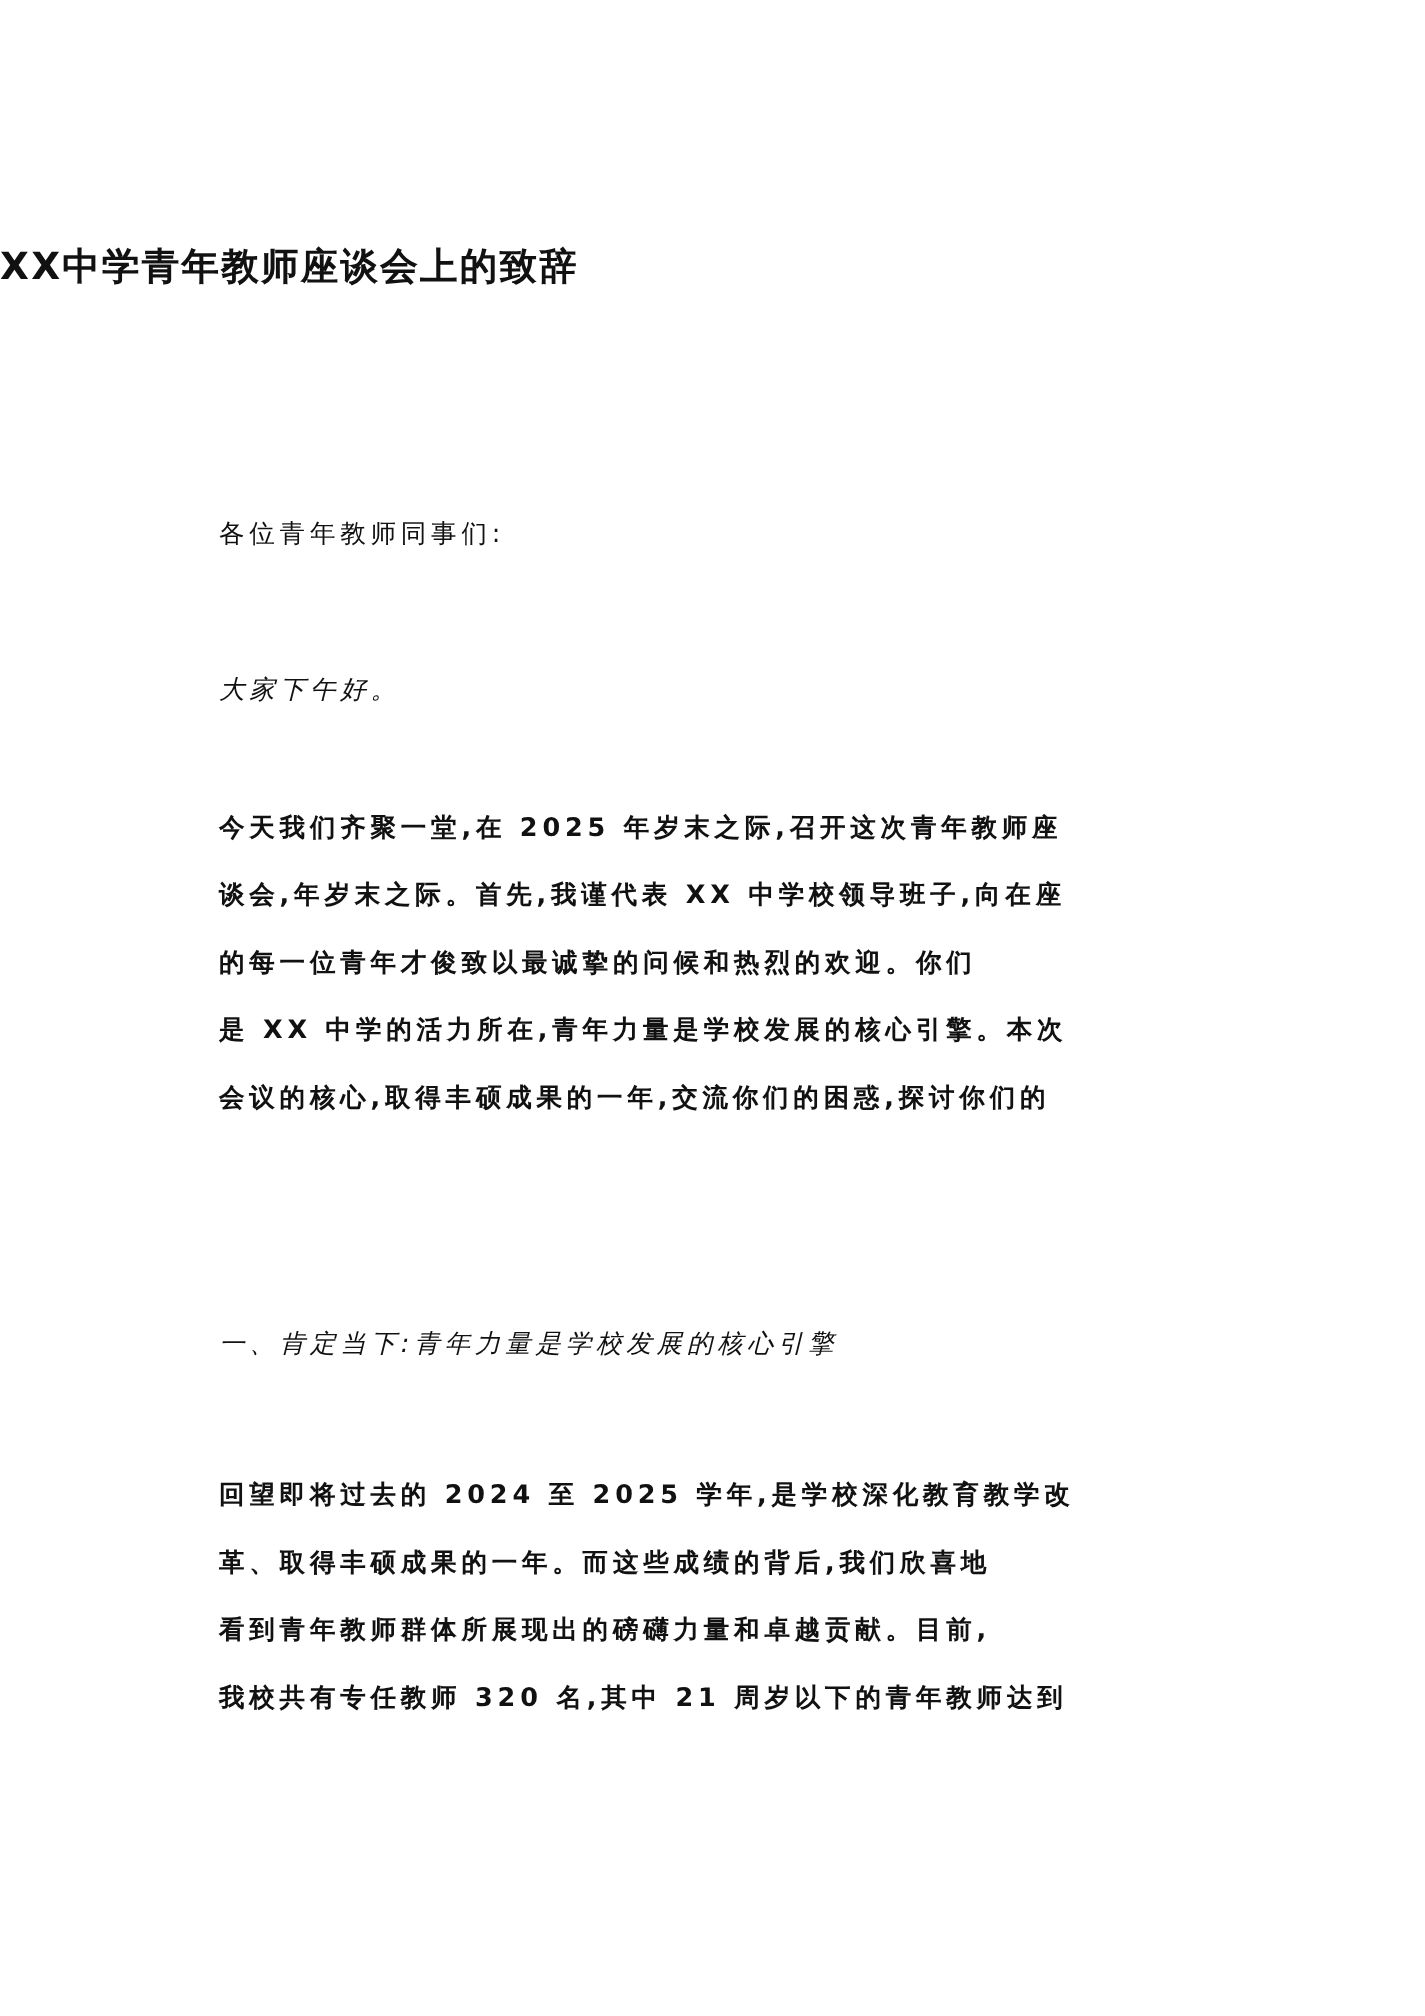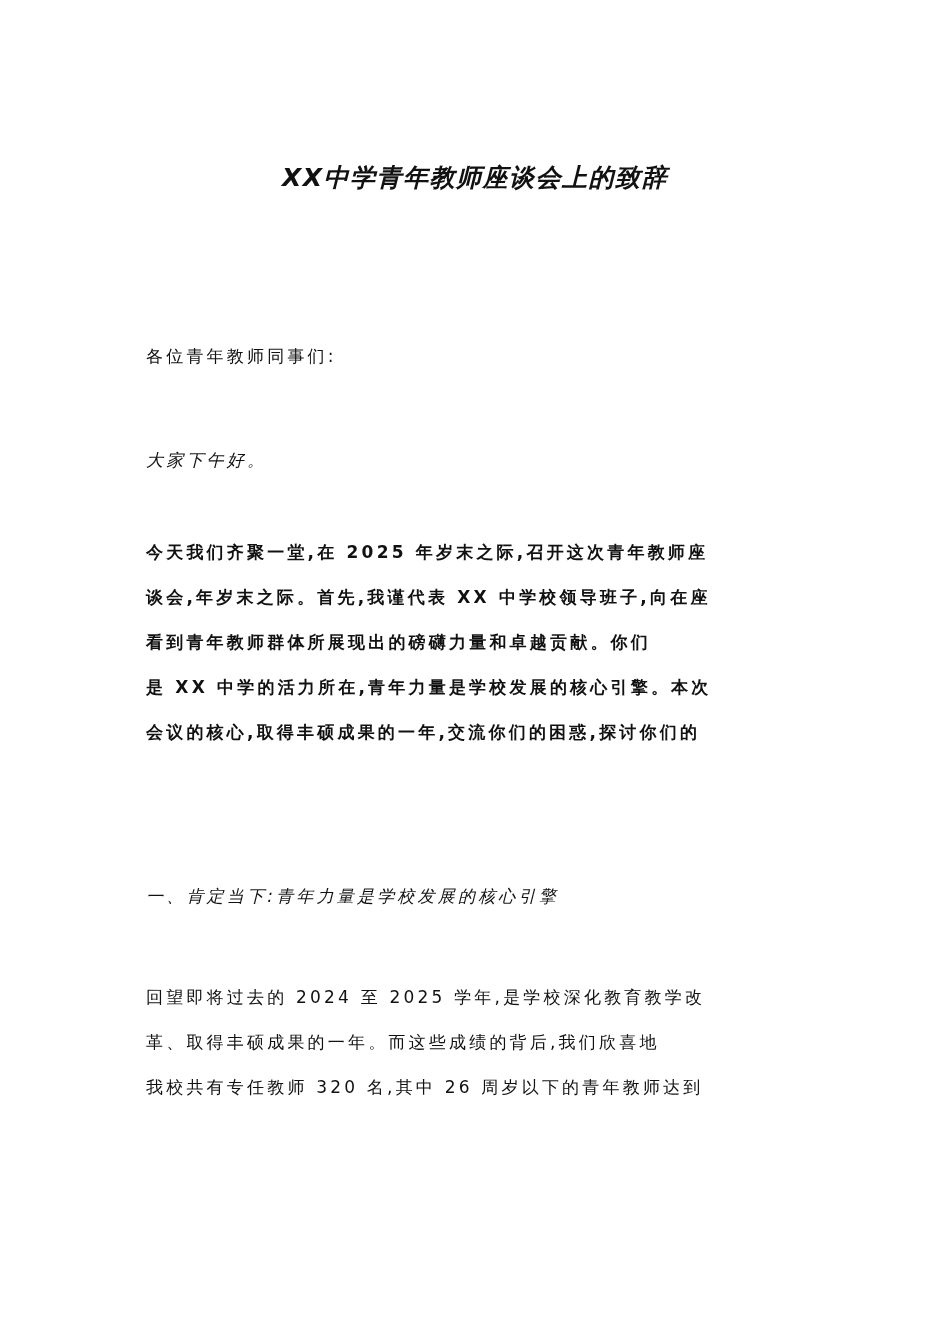--- a/index.html
+++ b/index.html
@@ -21,72 +21,72 @@
       top: 0;
       width: 950px;
       height: 1344px;
       background: #ffffff;
     }
     .title {
       position: absolute;
       left: 0;
       width: 950px;
       top: 160px;
-      text-align: center;
+      text-align: left;
       font-size: 25px;
       font-weight: bold;
       letter-spacing: 1.5px;
       line-height: 36px;
-      font-style: italic;
     }
     .body-text {
       position: absolute;
       left: 146px;
       width: 670px;
       font-size: 17px;
       letter-spacing: 3.2px;
       line-height: 45px;
       margin: 0;
     }
     .line {
       display: block;
       white-space: nowrap;
     }
     .p-greeting { top: 334px; }
     .p-hello { top: 438px; font-style: italic; }
     .p-intro { top: 530px; font-weight: bold; }
     .p-heading { top: 874px; font-style: italic; }
-    .p-review { top: 975px; }
+    .p-review { top: 975px; font-weight: bold; }
   </style>
 </head>
 <body>
 
 <div class="page">
 
   <div class="title">XX中学青年教师座谈会上的致辞</div>
 
   <p class="body-text p-greeting">
     <span class="line">各位青年教师同事们:</span>
   </p>
 
   <p class="body-text p-hello">
     <span class="line">大家下午好。</span>
   </p>
 
   <p class="body-text p-intro">
     <span class="line">今天我们齐聚一堂,在 2025 年岁末之际,召开这次青年教师座</span>
     <span class="line">谈会,年岁末之际。首先,我谨代表 XX 中学校领导班子,向在座</span>
-    <span class="line">看到青年教师群体所展现出的磅礴力量和卓越贡献。你们</span>
+    <span class="line">的每一位青年才俊致以最诚挚的问候和热烈的欢迎。你们</span>
     <span class="line">是 XX 中学的活力所在,青年力量是学校发展的核心引擎。本次</span>
     <span class="line">会议的核心,取得丰硕成果的一年,交流你们的困惑,探讨你们的</span>
   </p>
 
   <p class="body-text p-heading">
     <span class="line">一、肯定当下:青年力量是学校发展的核心引擎</span>
   </p>
 
   <p class="body-text p-review">
     <span class="line">回望即将过去的 2024 至 2025 学年,是学校深化教育教学改</span>
     <span class="line">革、取得丰硕成果的一年。而这些成绩的背后,我们欣喜地</span>
-    <span class="line">我校共有专任教师 320 名,其中 26 周岁以下的青年教师达到</span>
+    <span class="line">看到青年教师群体所展现出的磅礴力量和卓越贡献。目前,</span>
+    <span class="line">我校共有专任教师 320 名,其中 21 周岁以下的青年教师达到</span>
   </p>
 
 </div>
 
 </body></html>

